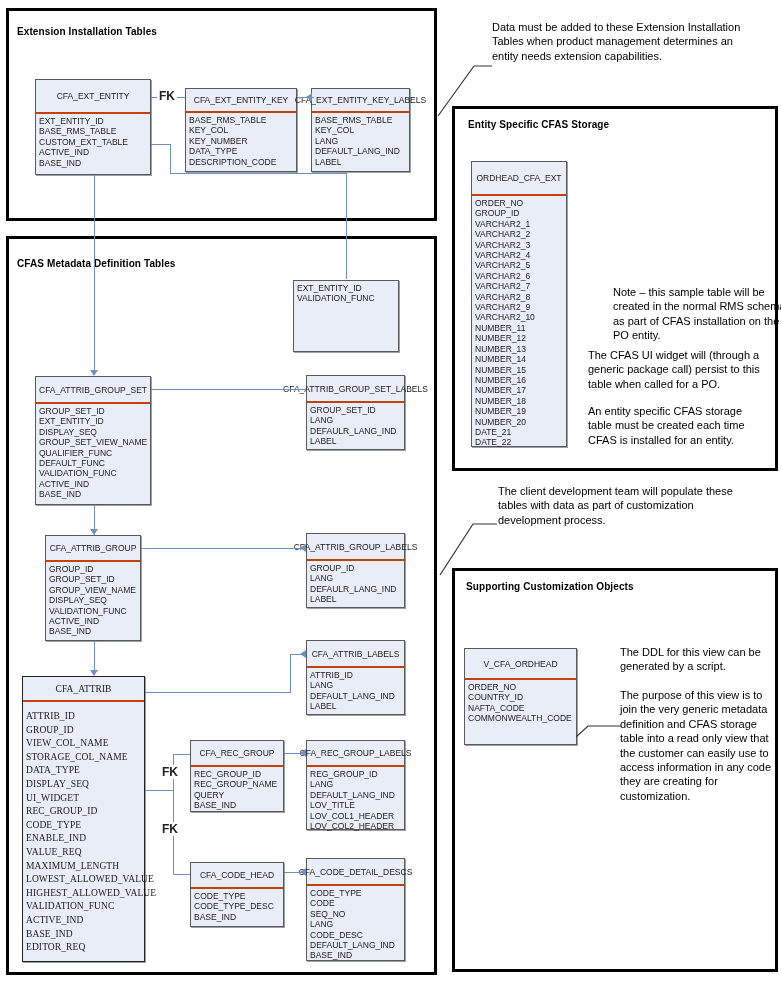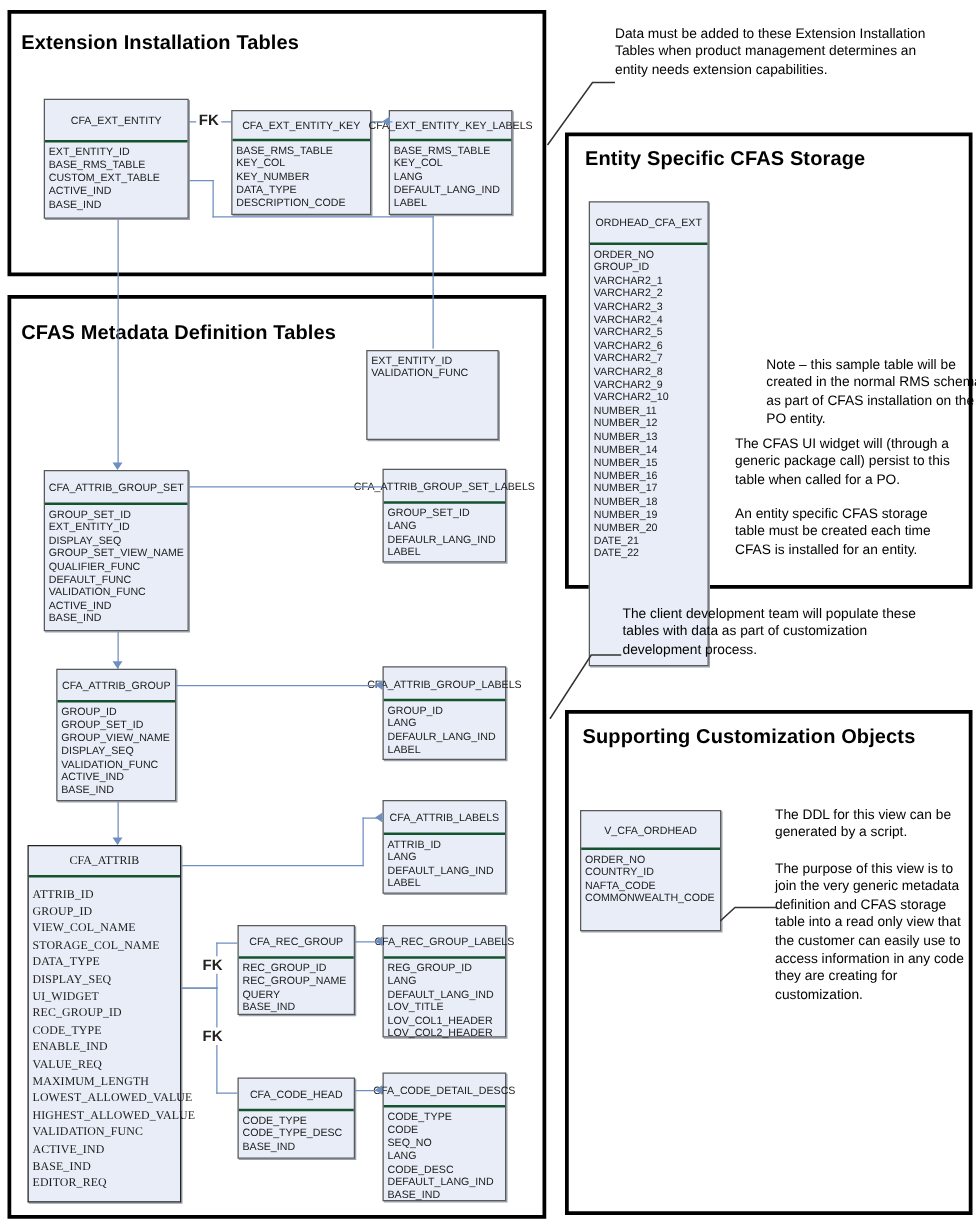--- a/index.html
+++ b/index.html
@@ -2,27 +2,27 @@
 <html><head>
 <meta charset="utf-8">
 <style>
   html,body{margin:0;padding:0;background:#ffffff;}
   body{width:781px;height:983px;position:relative;overflow:hidden;
        font-family:"Liberation Sans", sans-serif;color:#000;}
   #stage{position:absolute;left:0;top:0;width:781px;height:983px;}
 
   
   .panel{position:absolute;border:3px solid #000;background:#fff;box-sizing:border-box;}
-  .panel-title{position:absolute;font-weight:bold;font-size:16px;letter-spacing:.1px;
+  .panel-title{position:absolute;font-weight:bold;font-size:10px;letter-spacing:.1px;
                color:#000;white-space:nowrap;}
 
   
   .ent{position:absolute;box-sizing:border-box;border:1px solid #5a5a5a;
        background:#e8edf7;box-shadow:1px 1px 0 #9aa0ad;}
-  .ent .hdr{box-sizing:border-box;border-bottom:2px solid #14532d;
+  .ent .hdr{box-sizing:border-box;border-bottom:2px solid #c2410c;
             display:flex;align-items:center;justify-content:center;
             text-align:left;font-size:8.5px;line-height:10px;
             padding:1px 3px;color:#1a1a1a;}
   .ent .cols{box-sizing:border-box;padding:2px 3px 3px 3px;}
   .ent .cols div{font-size:8.5px;line-height:10.4px;white-space:nowrap;color:#1a1a1a;}
 
   
   .ent.serif{font-family:"Liberation Serif", serif;border:1px solid #222;}
   .ent.serif .hdr{font-family:"Liberation Serif", serif;font-size:9.5px;}
   .ent.serif .cols div{font-family:"Liberation Serif", serif;font-size:9.5px;line-height:13.6px;
@@ -260,21 +260,21 @@
   <div class="fk" style="left:160px;top:765px;">FK</div>
 
   <div class="ln lnh" style="left:145px;top:790px;width:29px;"></div>
   <div class="ln lnv" style="left:173px;top:790px;height:85px;"></div>
   <div class="ln lnh" style="left:173px;top:874px;width:17px;"></div>
   <div class="fk" style="left:160px;top:822px;">FK</div>
 
   <div class="panel" style="left:452px;top:106px;width:326px;height:365px;"></div>
   <div class="panel-title" style="left:468px;top:119px;">Entity Specific CFAS Storage</div>
 
-  <div class="ent" style="left:471px;top:161px;width:96px;height:372px;">
+  <div class="ent" style="left:471px;top:161px;width:96px;height:286px;">
     <div class="hdr" style="height:34px;">ORDHEAD_CFA_EXT</div>
     <div class="cols">
       <div>ORDER_NO</div>
       <div>GROUP_ID</div>
       <div>VARCHAR2_1</div>
       <div>VARCHAR2_2</div>
       <div>VARCHAR2_3</div>
       <div>VARCHAR2_4</div>
       <div>VARCHAR2_5</div>
       <div>VARCHAR2_6</div>

